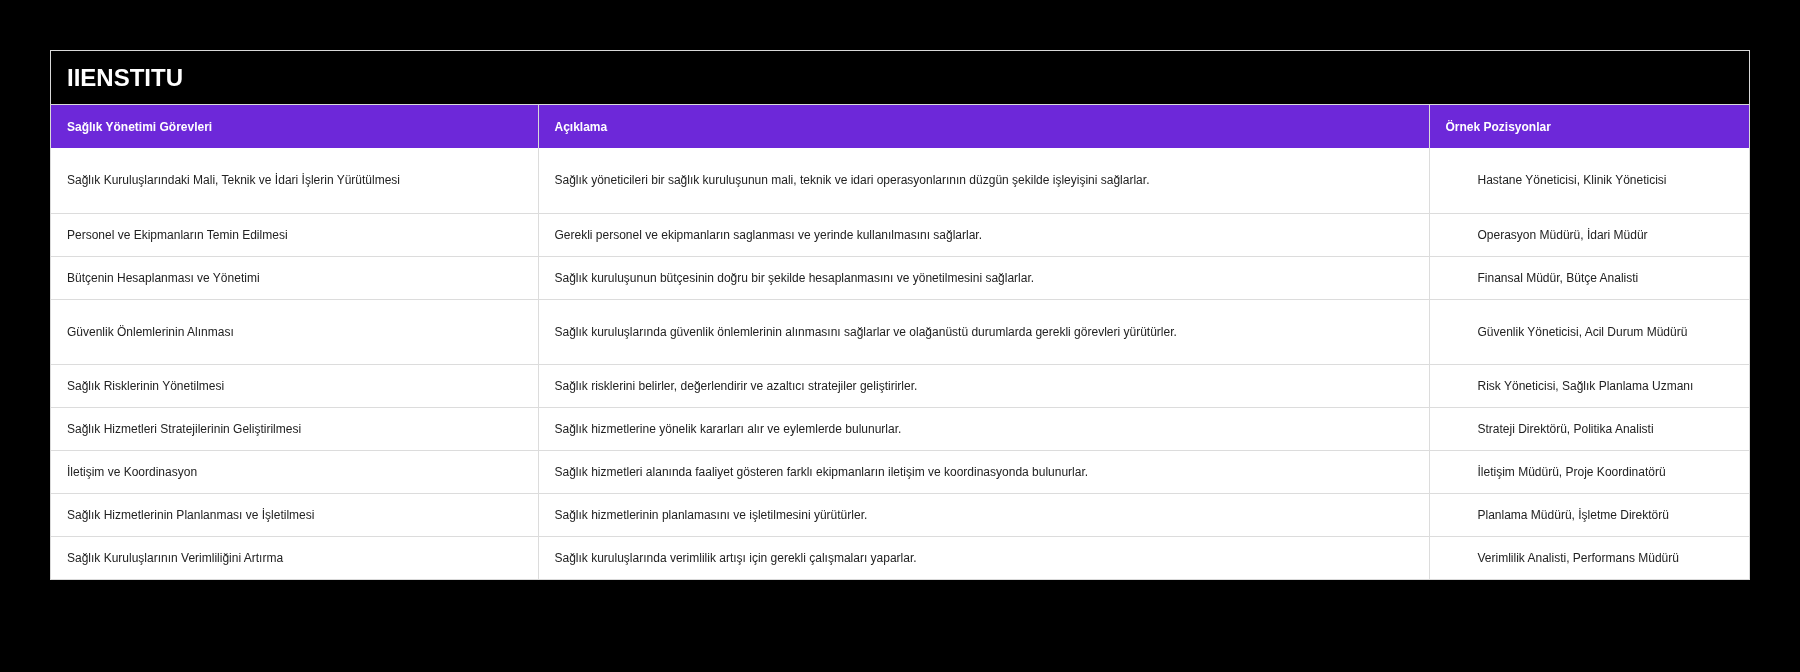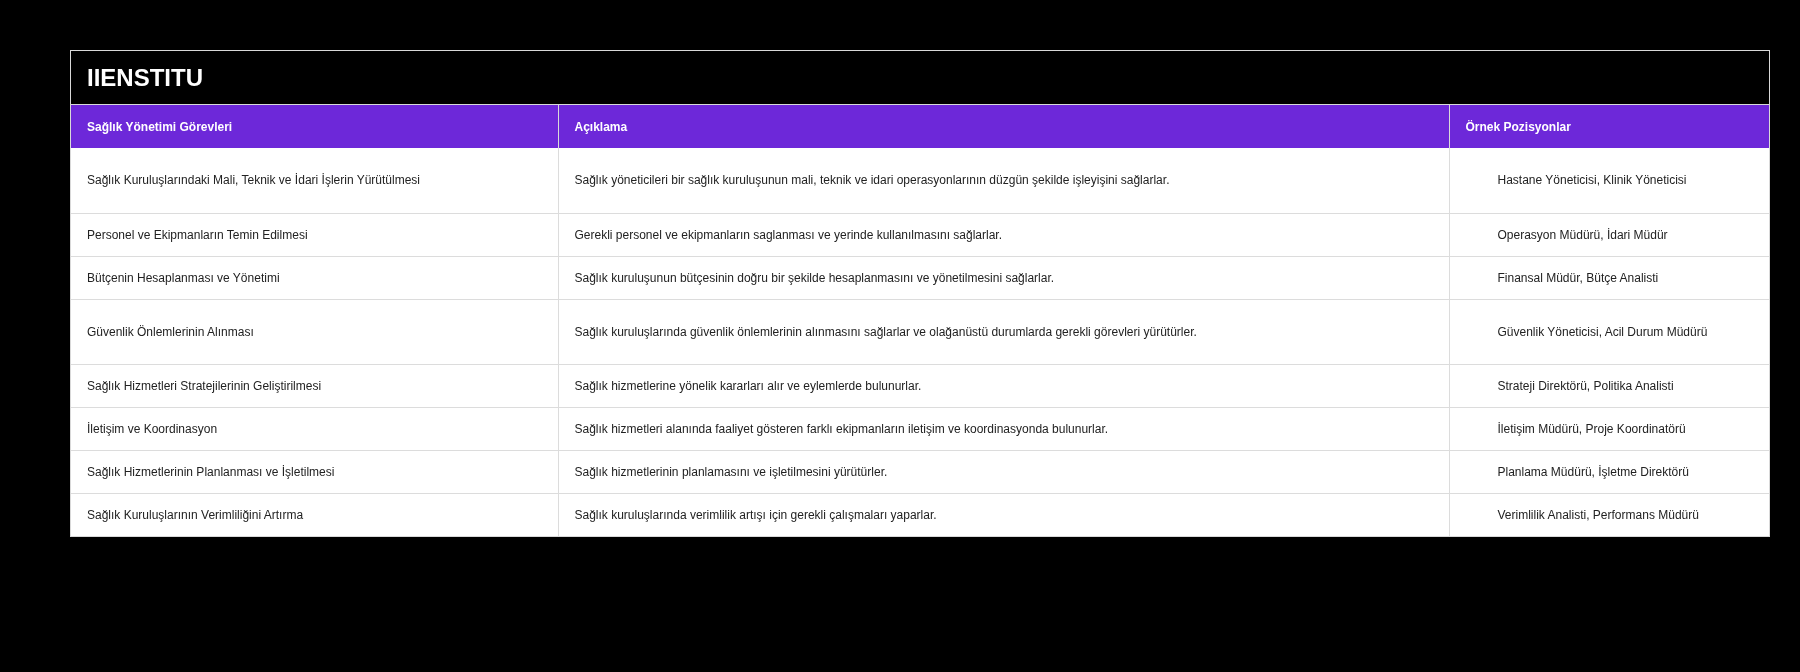--- a/index.html
+++ b/index.html
@@ -15,21 +15,20 @@
       position: relative;
     }
     .table-wrap {
       position: absolute;
       left: 50px;
       top: 50px;
       width: 1700px;
       border: 1px solid #d9d9d9;
       box-sizing: border-box;
       background: #ffffff;
-      margin-left: 20px;
     }
     .title-bar {
       background: #000000;
       color: #ffffff;
       height: 54px;
       box-sizing: border-box;
       padding: 0 16px;
       display: flex;
       align-items: center;
       font-weight: bold;
@@ -104,20 +103,25 @@
         <td>Bütçenin Hesaplanması ve Yönetimi</td>
         <td>Sağlık kuruluşunun bütçesinin doğru bir şekilde hesaplanmasını ve yönetilmesini sağlarlar.</td>
         <td>Finansal Müdür, Bütçe Analisti</td>
       </tr>
       <tr class="tall">
         <td>Güvenlik Önlemlerinin Alınması</td>
         <td>Sağlık kuruluşlarında güvenlik önlemlerinin alınmasını sağlarlar ve olağanüstü durumlarda gerekli görevleri yürütürler.</td>
         <td>Güvenlik Yöneticisi, Acil Durum Müdürü</td>
       </tr>
       <tr>
+        <td>Sağlık Risklerinin Yönetilmesi</td>
+        <td>Sağlık risklerini belirler, değerlendirir ve azaltıcı stratejiler geliştirirler.</td>
+        <td>Risk Yöneticisi, Sağlık Planlama Uzmanı</td>
+      </tr>
+      <tr>
         <td>Sağlık Hizmetleri Stratejilerinin Geliştirilmesi</td>
         <td>Sağlık hizmetlerine yönelik kararları alır ve eylemlerde bulunurlar.</td>
         <td>Strateji Direktörü, Politika Analisti</td>
       </tr>
       <tr>
         <td>İletişim ve Koordinasyon</td>
         <td>Sağlık hizmetleri alanında faaliyet gösteren farklı ekipmanların iletişim ve koordinasyonda bulunurlar.</td>
         <td>İletişim Müdürü, Proje Koordinatörü</td>
       </tr>
       <tr>

